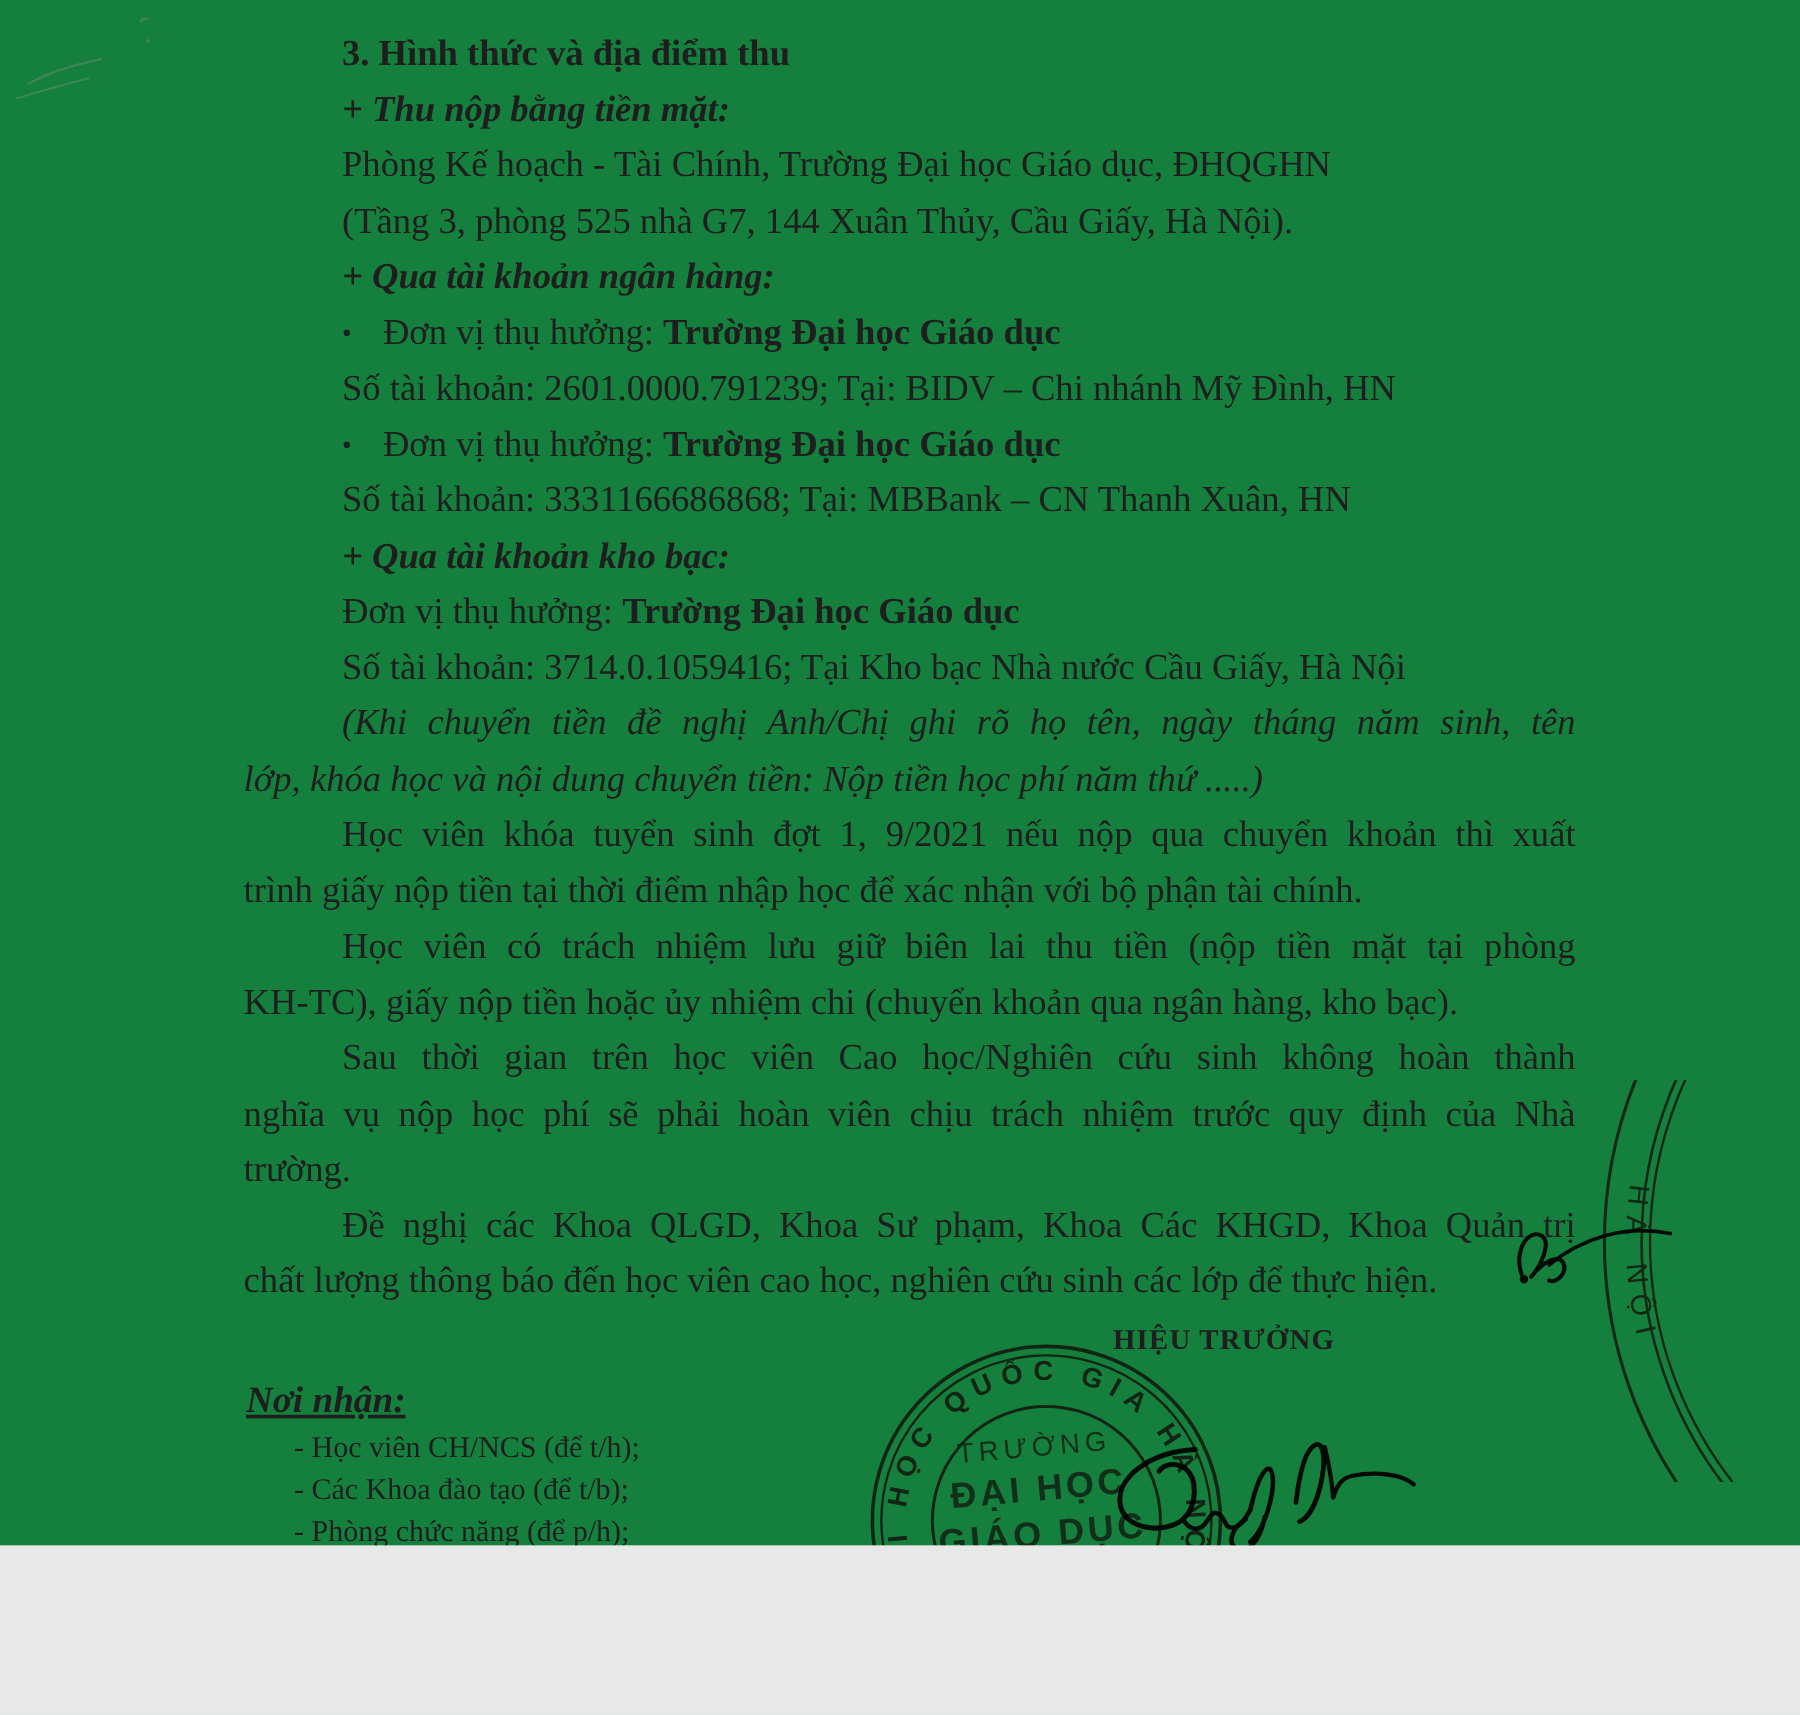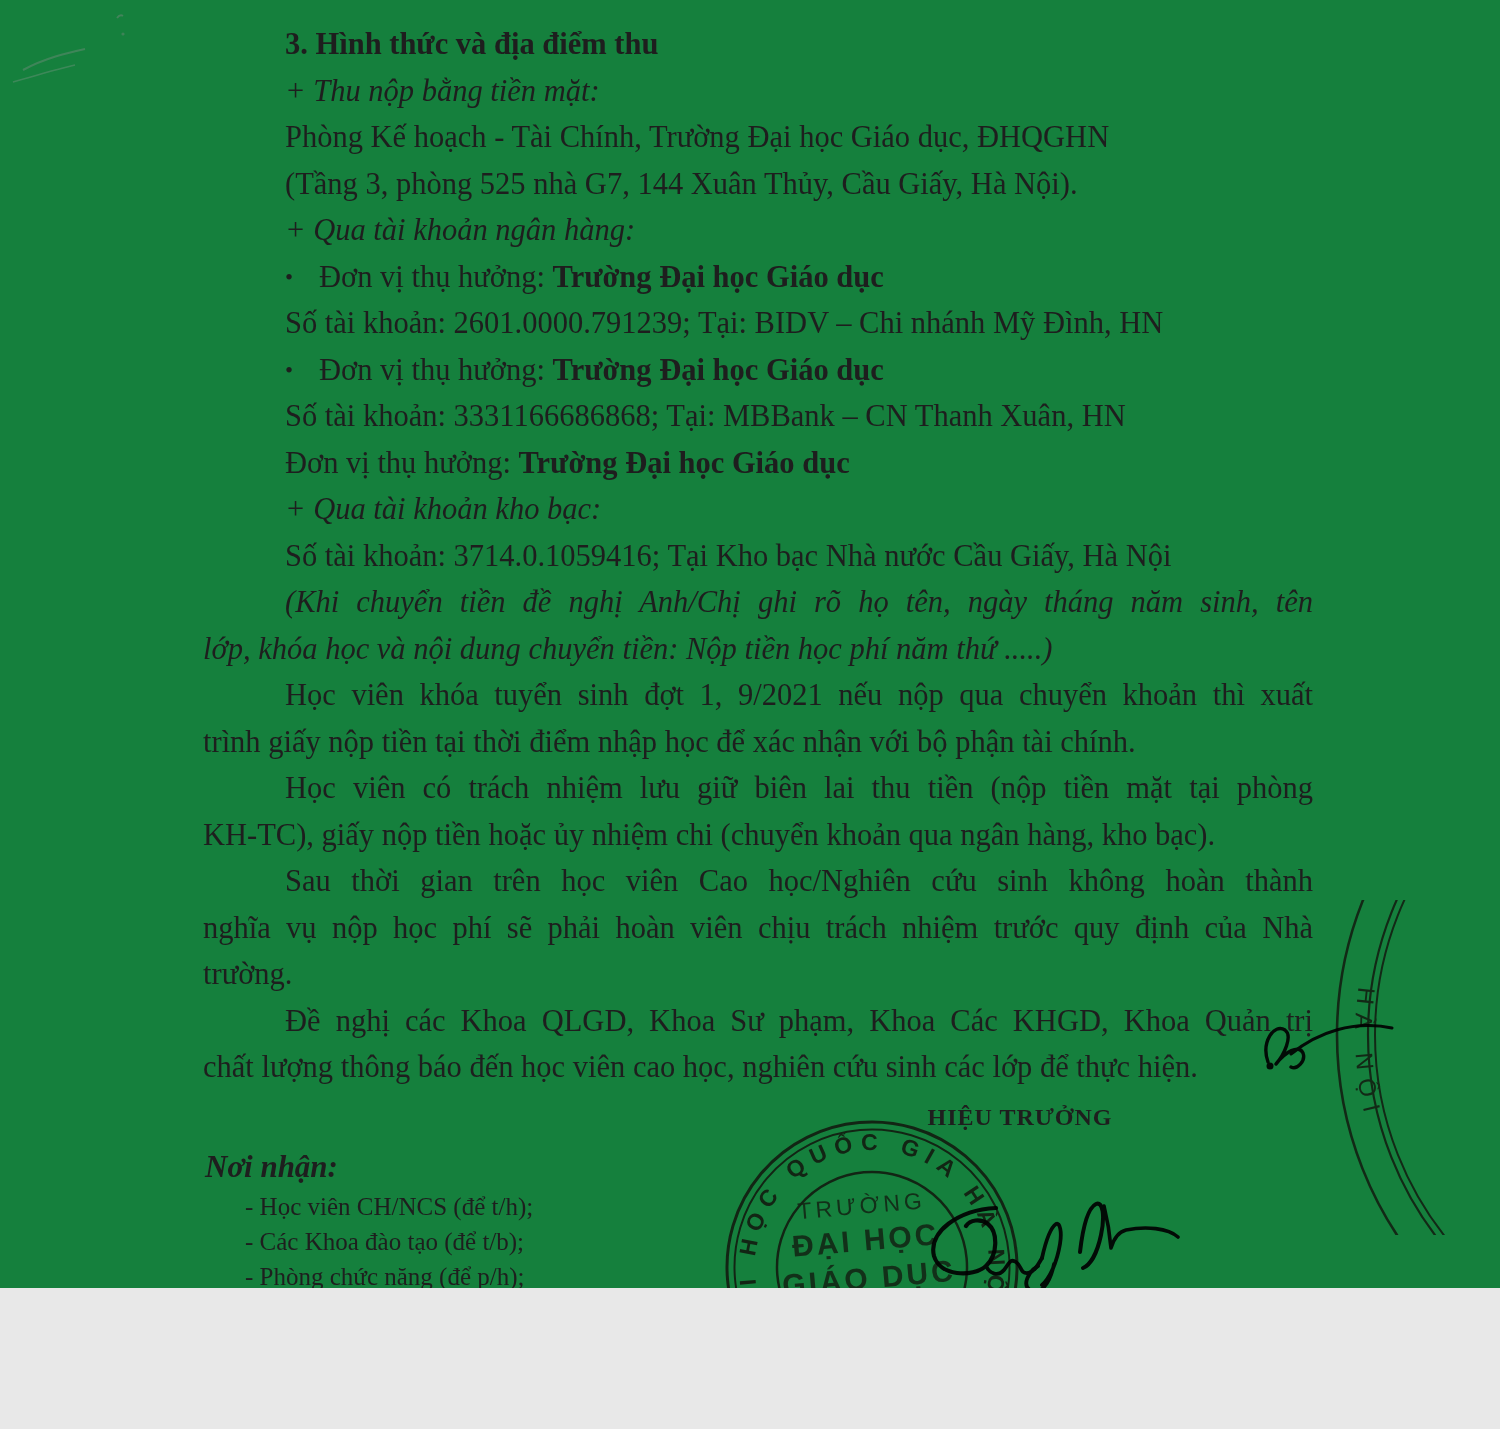--- a/index.html
+++ b/index.html
@@ -10,29 +10,29 @@
     color:var(--ink, #1e1e1e);
   }
   
   .doc { position:absolute; left:203px; top:21px; width:1110px; font-size:30.5px; }
   .line { height:46.5px; line-height:46.5px; white-space:nowrap; }
   .indent { text-indent:82px; }
   .jus { white-space:normal; text-align:justify; overflow:hidden; }
   .jus::after { content:""; display:inline-block; width:100%; height:0; }
   .b  { font-weight:bold; }
   .i  { font-style:italic; }
-  .bi { font-weight:normal; font-style:italic; }
+  .bi { font-weight:bold; font-style:italic; }
   .bullet { font-size:23px; margin-right:26px; vertical-align:2px; }
   
   .sig-title { position:absolute; left:870px; top:1104px; width:300px; text-align:center;
                font-weight:bold; font-size:24px; letter-spacing:1px; }
   .sig-name  { position:absolute; left:800px; top:1348px; width:450px; text-align:right;
                font-weight:bold; font-size:34px; }
   .recipients { position:absolute; left:205px; top:1147px; }
-  .recip-head { font-weight:bold; font-style:italic; font-size:31px; line-height:40px; }
+  .recip-head { font-weight:bold; font-style:italic; font-size:31px; line-height:40px;text-decoration:underline; }
   .recip-list { margin:2px 0 0 40px; font-size:25px; }
   .recip-item { line-height:35px; }
   
   .stamp { position:absolute; left:722px; top:1117px; width:300px; height:300px;
            transform:rotate(-5deg); opacity:.92; mix-blend-mode:multiply; }
   .stamp circle { fill:none; stroke:var(--stamp-red,#cf3a42); }
   .ring-text { fill:var(--stamp-red,#cf3a42); font-family:"Liberation Sans",sans-serif;
                font-size:23px; letter-spacing:7.5px; font-weight:bold; }
   .st-center { fill:var(--stamp-red,#cf3a42); fill-opacity:.88; text-anchor:middle;
                font-family:"Liberation Sans",sans-serif; }
@@ -69,22 +69,22 @@
     <div class="line indent">Phòng Kế hoạch - Tài Chính, Trường Đại học Giáo dục, ĐHQGHN</div>
     <div class="line indent">(Tầng 3, phòng 525 nhà G7, 144 Xuân Thủy, Cầu Giấy, Hà Nội).</div>
     <div class="line indent bi">+ Qua tài khoản ngân hàng:</div>
 
     <div class="line indent"><span class="bullet">•</span><span>Đơn vị thụ hưởng: </span><span class="b">Trường Đại học Giáo dục</span></div>
     <div class="line indent">Số tài khoản: 2601.0000.791239; Tại: BIDV – Chi nhánh Mỹ Đình, HN</div>
 
     <div class="line indent"><span class="bullet">•</span><span>Đơn vị thụ hưởng: </span><span class="b">Trường Đại học Giáo dục</span></div>
     <div class="line indent">Số tài khoản: 3331166686868; Tại: MBBank – CN Thanh Xuân, HN</div>
 
+    <div class="line indent bi">+ Qua tài khoản kho bạc:</div>
     <div class="line indent"><span>Đơn vị thụ hưởng: </span><span class="b">Trường Đại học Giáo dục</span></div>
-    <div class="line indent bi">+ Qua tài khoản kho bạc:</div>
     <div class="line indent">Số tài khoản: 3714.0.1059416; Tại Kho bạc Nhà nước Cầu Giấy, Hà Nội</div>
 
     <div class="line indent i jus">(Khi chuyển tiền đề nghị Anh/Chị ghi rõ họ tên, ngày tháng năm sinh, tên</div>
     <div class="line i">lớp, khóa học và nội dung chuyển tiền: Nộp tiền học phí năm thứ .....)</div>
 
     <div class="line indent jus">Học viên khóa tuyển sinh đợt 1, 9/2021 nếu nộp qua chuyển khoản thì xuất</div>
     <div class="line">trình giấy nộp tiền tại thời điểm nhập học để xác nhận với bộ phận tài chính.</div>
     <div class="line indent jus">Học viên có trách nhiệm lưu giữ biên lai thu tiền (nộp tiền mặt tại phòng</div>
     <div class="line">KH-TC), giấy nộp tiền hoặc ủy nhiệm chi (chuyển khoản qua ngân hàng, kho bạc).</div>
     <div class="line indent jus">Sau thời gian trên học viên Cao học/Nghiên cứu sinh không hoàn thành</div>

